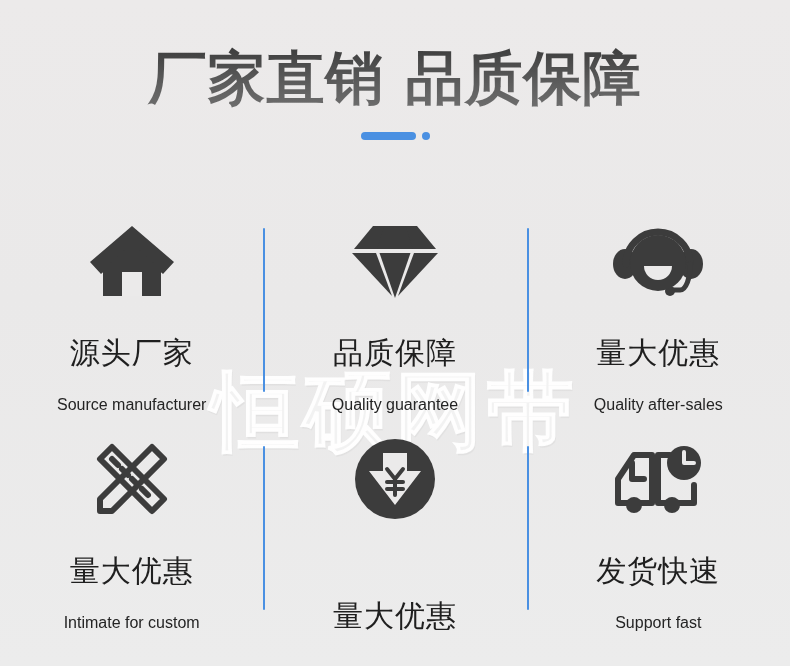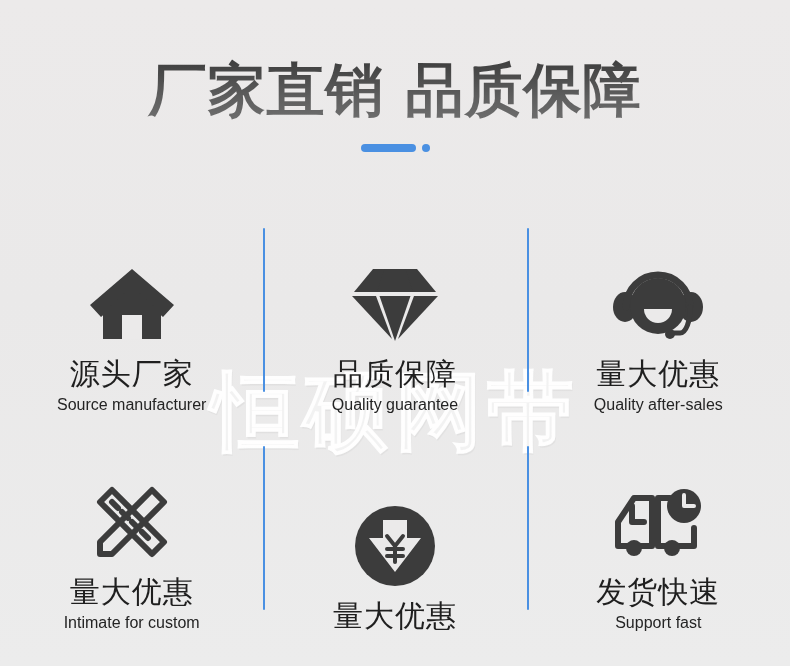--- a/index.html
+++ b/index.html
@@ -45,21 +45,21 @@
   
   .header {
     position: absolute;
     left: 0;
     top: 0;
     width: 790px;
     text-align: center;
     pointer-events: none;
   }
   .headline {
-    margin: 12px;
+    margin: 0;
     padding-top: 48px;
     font-size: 58px;
     line-height: 1.06;
     font-weight: bold;
     letter-spacing: 1px;
     white-space: nowrap;
     background: linear-gradient(180deg, #2b2b2b 0%, #3a3a3a 40%, #5e5e5e 78%, #6e6e6e 100%);
     -webkit-background-clip: text;
     background-clip: text;
     color: transparent;
@@ -100,21 +100,21 @@
   .grid-row {
     display: flex;
     height: 218px;
   }
   .cell {
     position: relative;
     flex: 1 1 0;
     display: flex;
     flex-direction: column;
     align-items: center;
-    justify-content: flex-end;
+    justify-content: space-between;
     padding-top: 26px;
     box-sizing: border-box;
   }
   .cell + .cell::before {
     content: "";
     position: absolute;
     left: 0;
     top: 32px;
     bottom: 22px;
     width: 2px;

